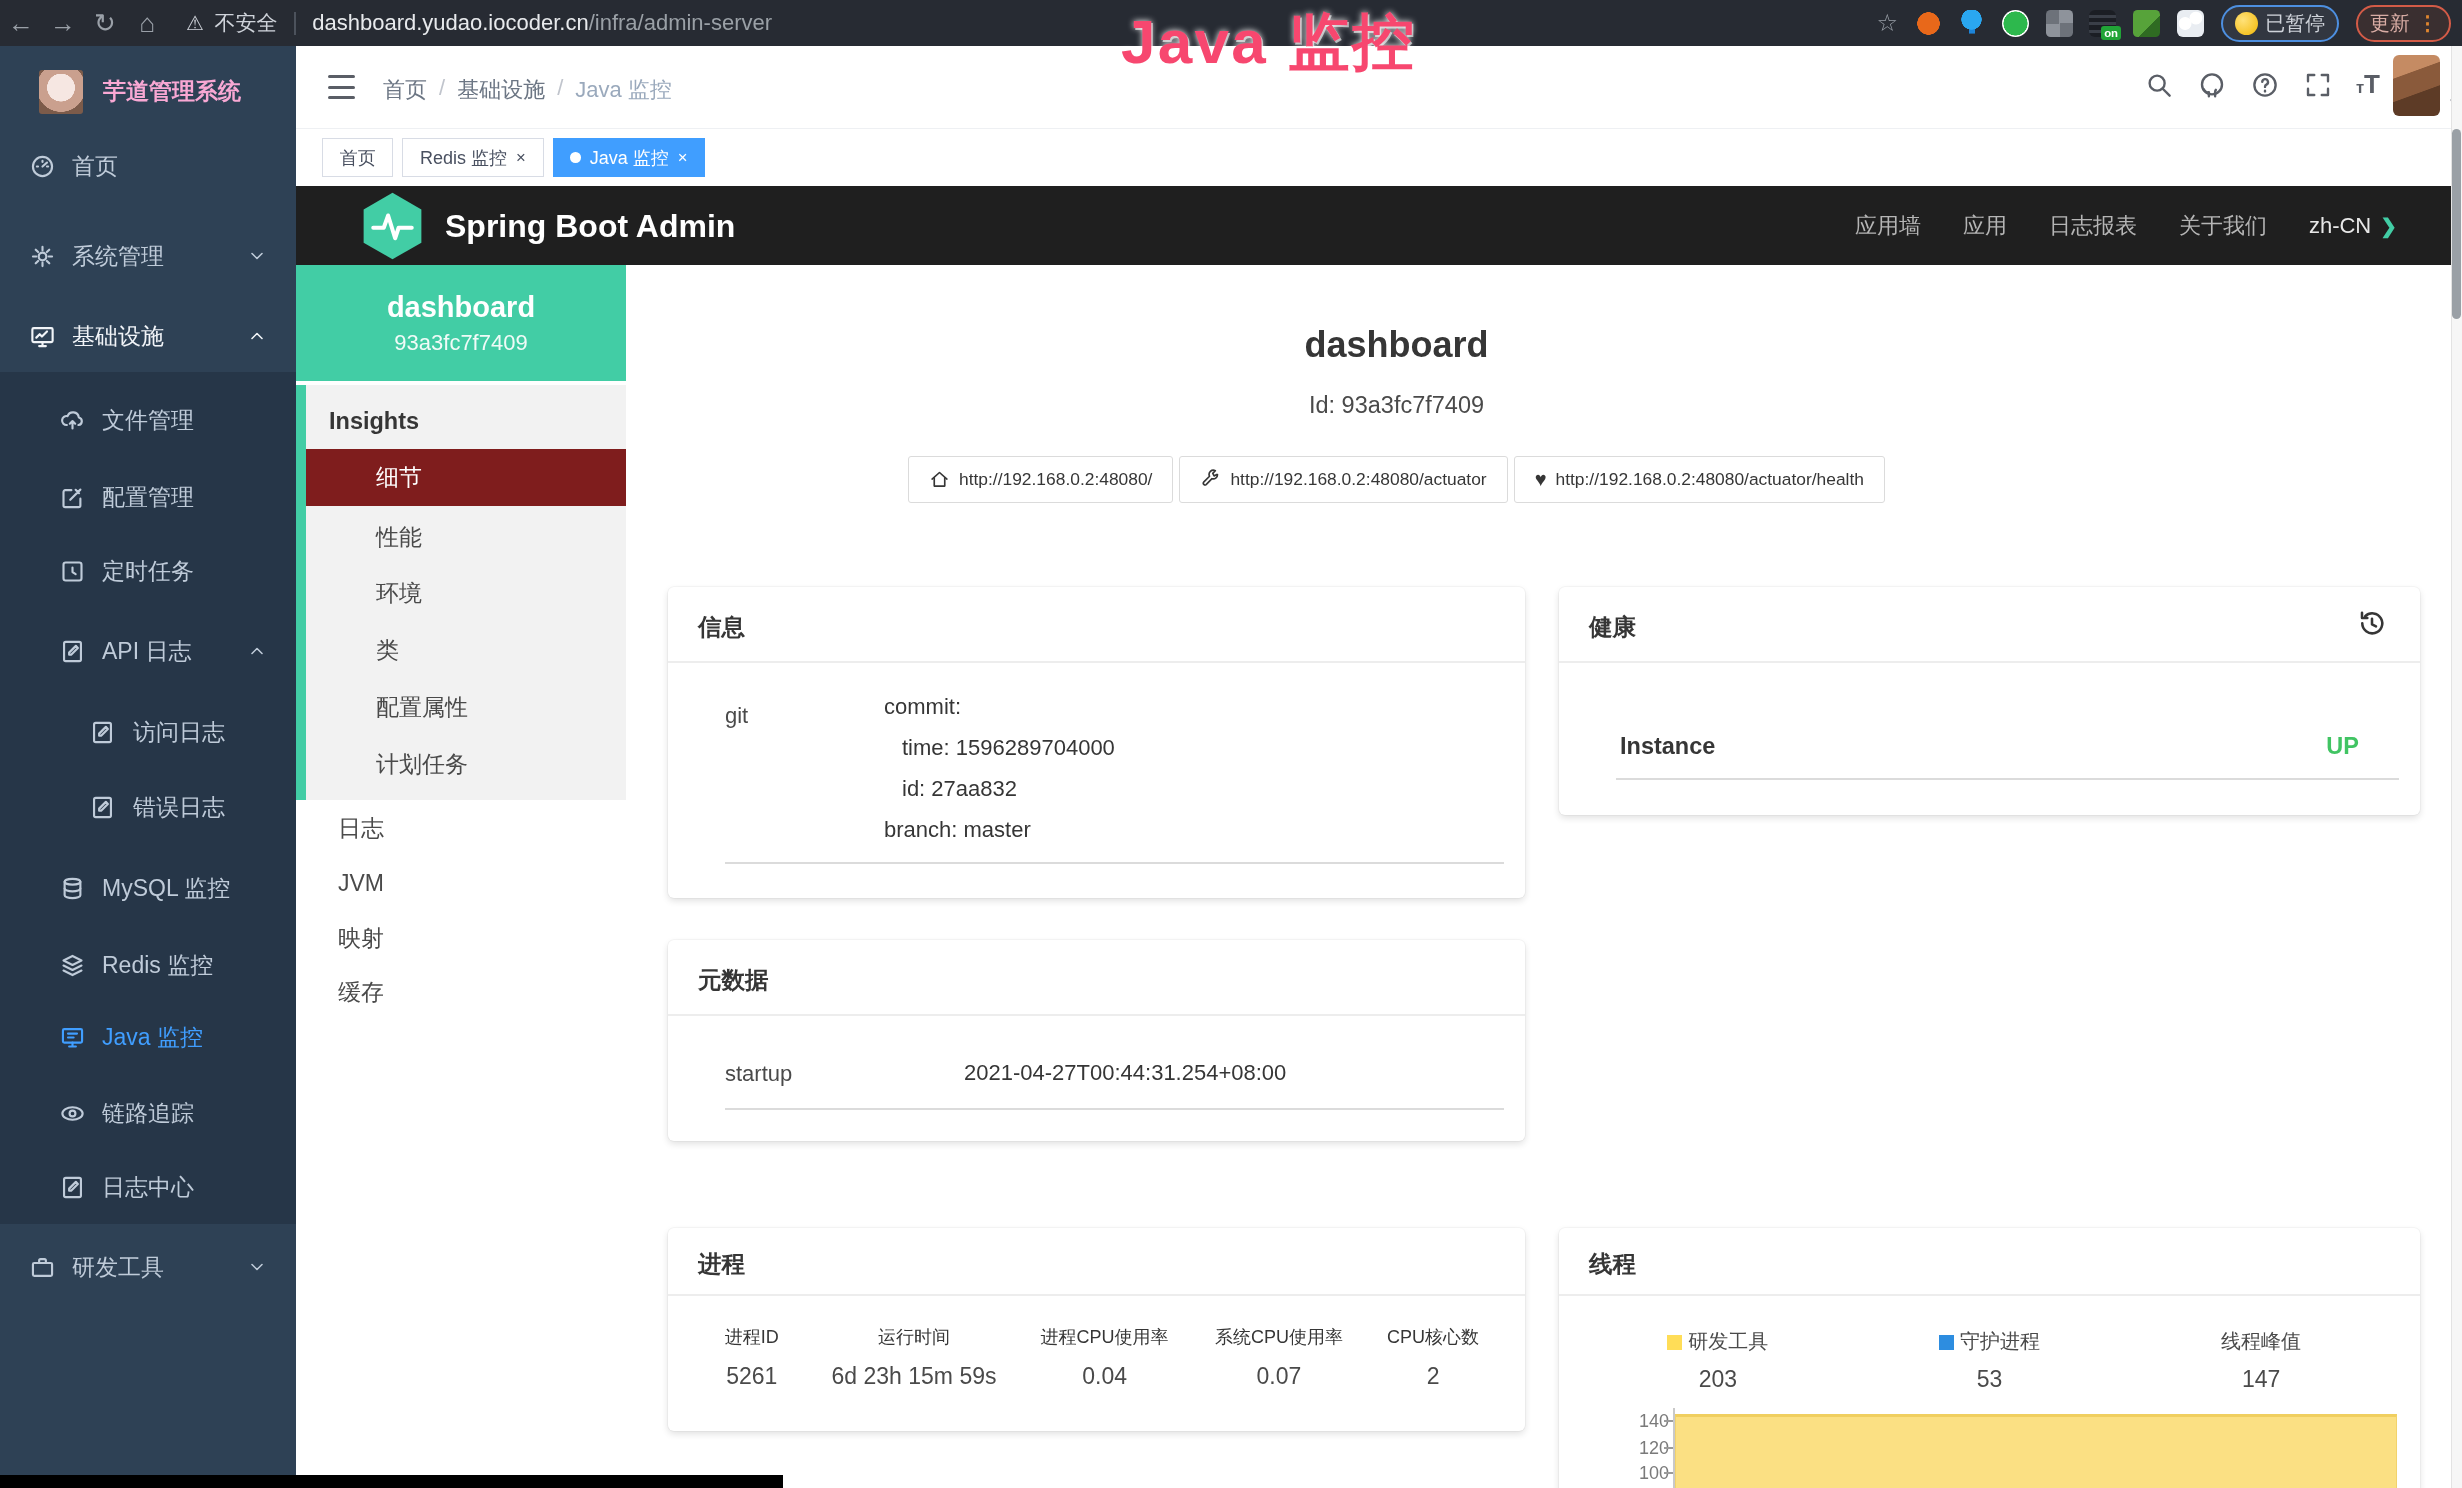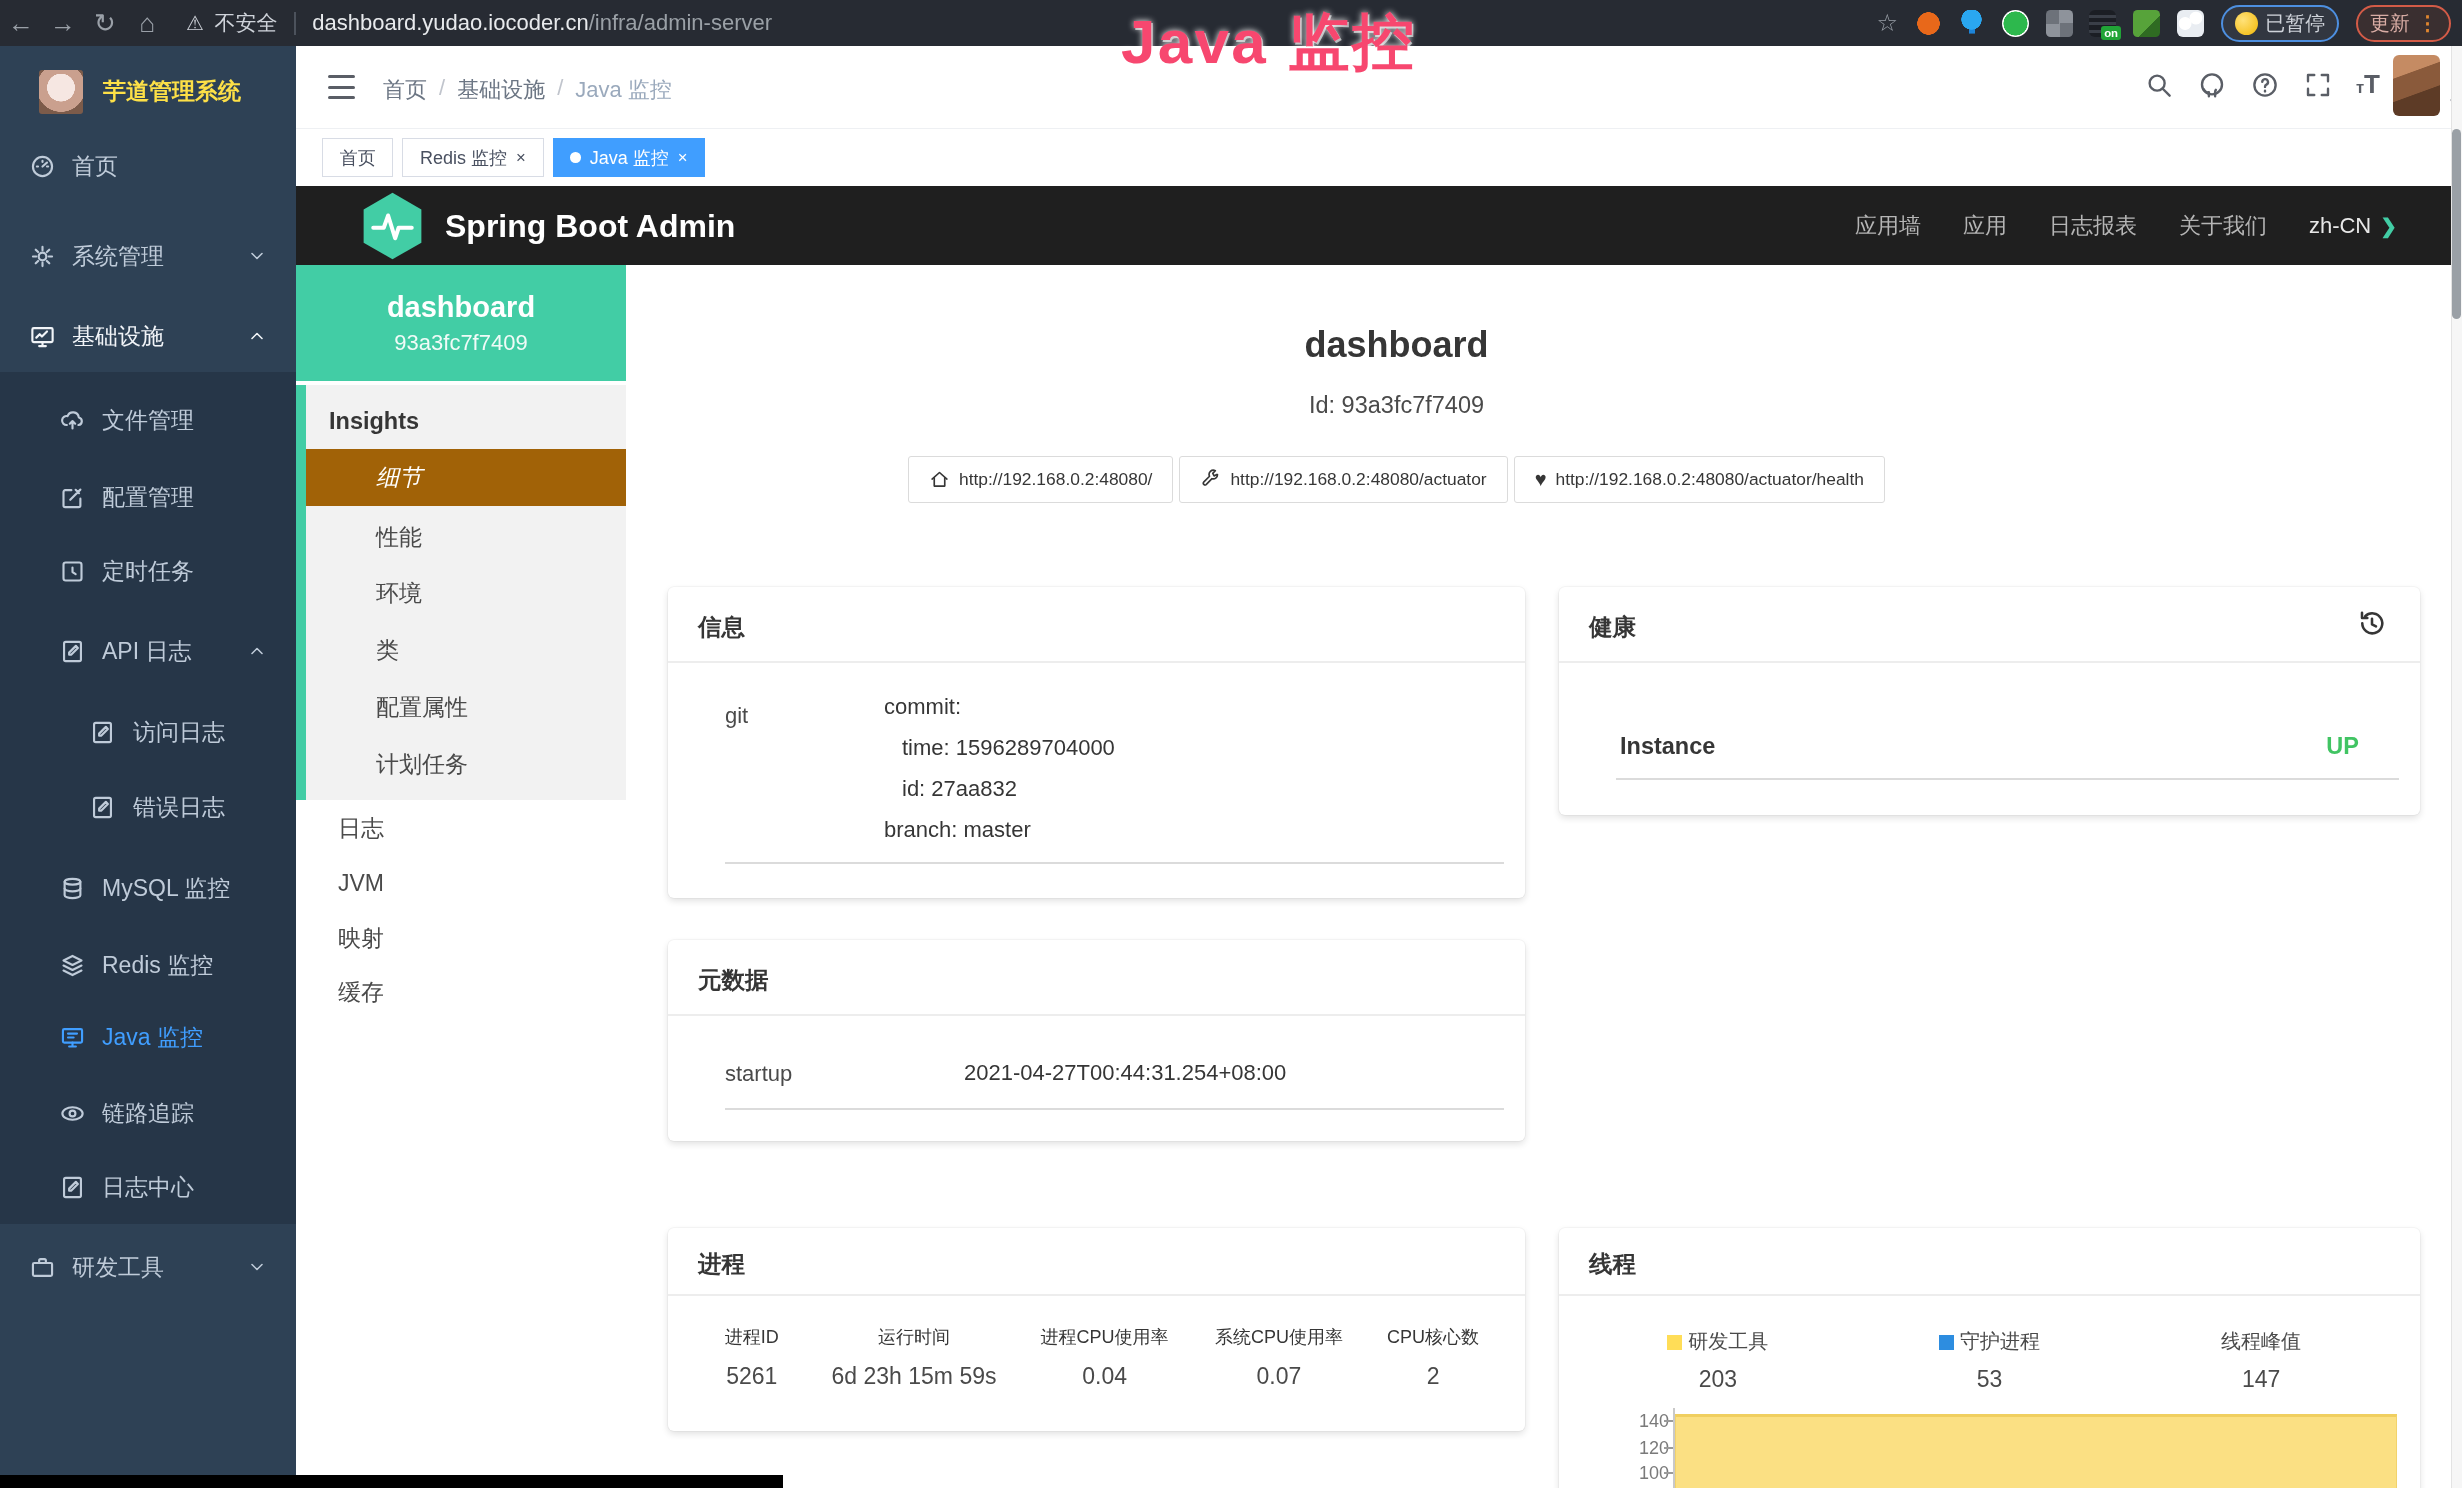--- a/index.html
+++ b/index.html
@@ -26,21 +26,21 @@
 
   
   .annotation { position:absolute; left:1121px; top:0px; z-index:50; font-size:62px; font-weight:bold; letter-spacing:2.3px;
     text-shadow:0 0 6px rgba(255,255,255,.95), 1.5px 1.5px 0 rgba(255,255,255,.6); }
 
   
   .sidebar { position:absolute; left:0; top:46px; width:296px; height:1443px; background:#2e4155; overflow:hidden; }
   .logo-row { position:absolute; left:0; top:9px; width:296px; height:73px; display:flex; align-items:center; }
   .logo-img { width:44px; height:44px; margin-left:39px; border-radius:3px; background:
       radial-gradient(circle at 50% 40%, #f6e7e2 0 40%, #caa08e 41% 70%, #7c5b4a 71%); }
-  .logo-title { color:#fde047; font-size:23px; font-weight:bold; margin-left:20px; }
+  .logo-title { color:#f9a8d4; font-size:23px; font-weight:bold; margin-left:20px; }
   .side-row { position:absolute; width:296px; height:68px; display:flex; align-items:center; color:#bfcbd9; font-size:23px; }
   .side-row .sicon { position:absolute; left:29px; width:27px; height:27px; }
   .side-row.lv2 .sicon { left:59px; }
   .side-row.lv3 .sicon { left:89px; }
   .side-row .slabel { position:absolute; left:72px; }
   .side-row.lv2 .slabel { left:102px; }
   .side-row.lv3 .slabel { left:133px; }
   .side-row .chev { position:absolute; right:29px; width:20px; height:20px; }
   .subblock { position:absolute; left:0; top:326px; width:296px; height:852px; background:#263648; }
   .side-row.active { color:#409eff; }
@@ -83,21 +83,21 @@
 
   .inst-side { position:absolute; left:0; top:0; width:330px; height:1223px; background:#fff; }
   .inst-head { position:absolute; left:0; top:0; width:330px; height:116px; background:#42cda5; color:#fff; display:flex; flex-direction:column; align-items:center; justify-content:center; gap:6px; }
   .inst-name { font-size:29px; font-weight:bold; }
   .inst-id { font-size:22px; opacity:.92; }
   .insights-block { position:absolute; left:0; top:120px; width:330px; height:415px; background:#f2f2f2; border-left:10px solid #42cda5; }
   .menu-label { position:absolute; left:23px; top:23px; font-size:23.5px; font-weight:bold; color:#363636; }
   .m-item { position:absolute; width:100%; height:57px; display:flex; align-items:center; font-size:23px; color:#4a4a4a; padding-left:70px; }
   .insights-block .m-item { padding-left:70px; }
   .m-item.top { padding-left:42px; }
-  .m-item.active { background:#a16207; color:#fff; width:320px; margin-left:0;font-style:italic; }
+  .m-item.active { background:#7f1d1d; color:#fff; width:320px; margin-left:0; }
 
   .content { position:absolute; left:330px; top:0; width:1837px; height:1223px; }
   .page-title { position:absolute; left:0; top:59px; width:1541px; text-align:center; font-size:36px; font-weight:bold; color:#363636; }
   .page-id { position:absolute; left:0; top:127px; width:1541px; text-align:center; font-size:23.5px; color:#4a4a4a; }
   .links-row { position:absolute; left:0; top:191px; width:1541px; display:flex; justify-content:center; gap:6px; }
   .link-btn { height:47px; display:flex; align-items:center; gap:9px; border:0.8px solid #dbdbdb; border-radius:3px; background:#fff; color:#363636; font-size:17.4px; padding:0 20px; }
   .link-btn svg { width:21px; height:21px; }
   .heart-glyph { font-size:20px; color:#363636; }
 
   .card { position:absolute; background:#fff; border-radius:6px; box-shadow:0 3px 7.6px rgba(10,10,10,.12), 0 0 0 0.8px rgba(10,10,10,.04); }

